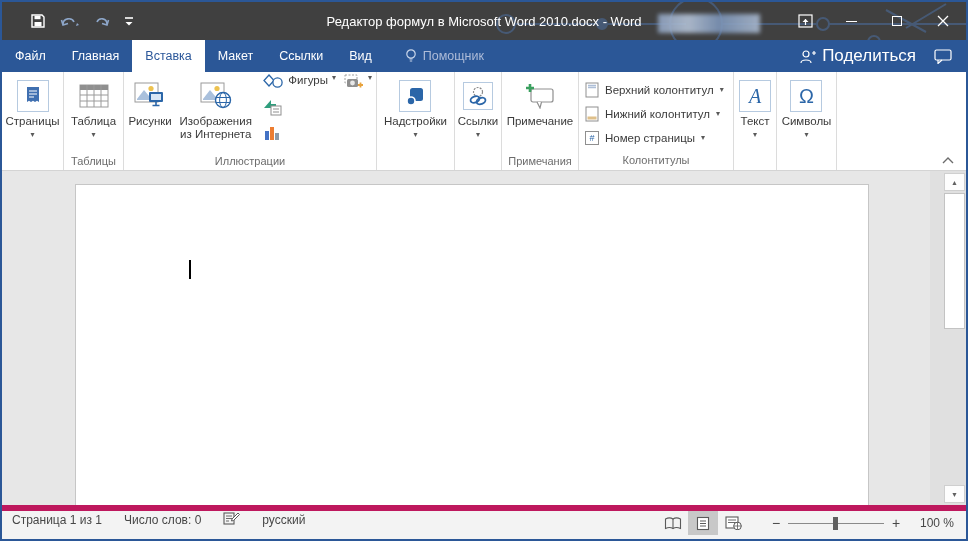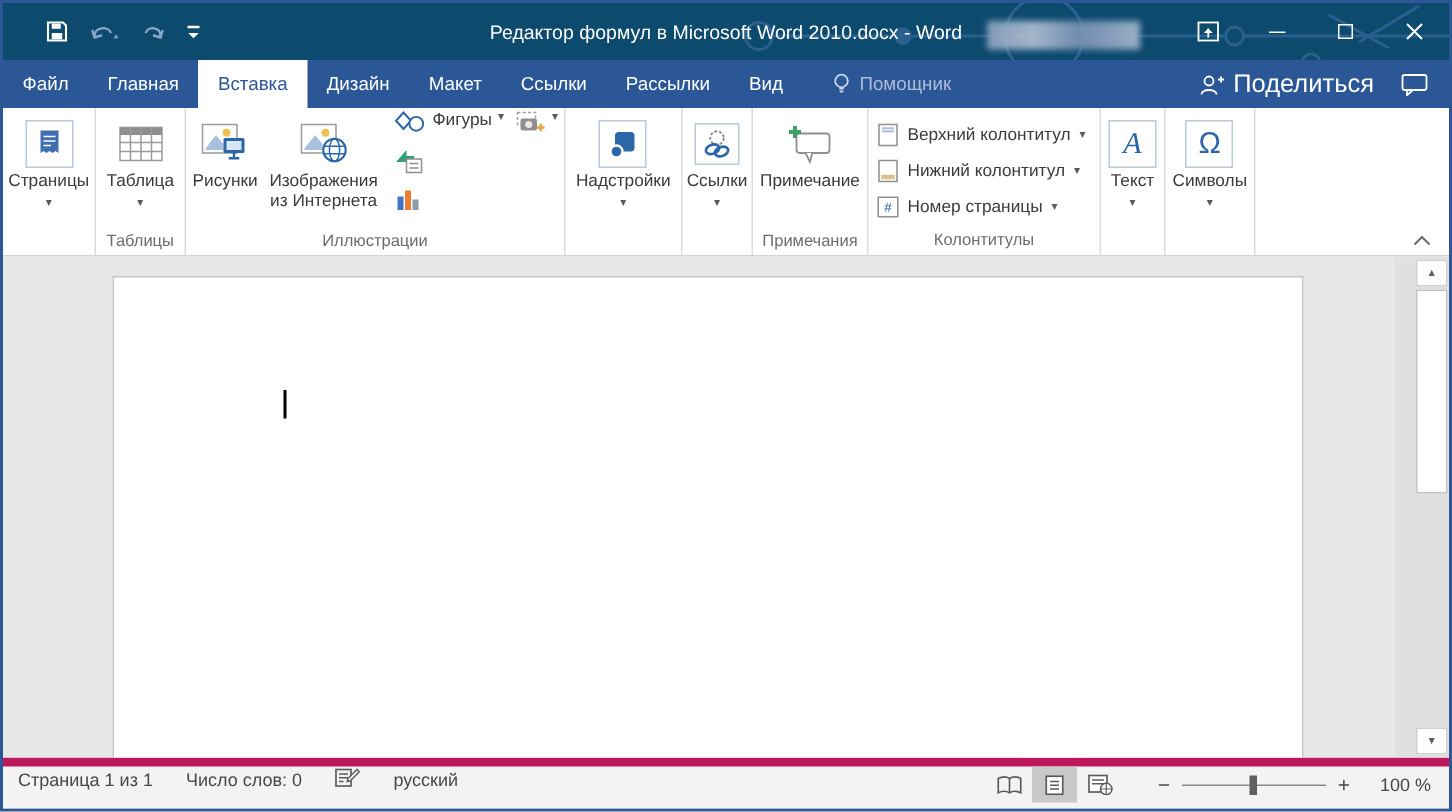--- a/index.html
+++ b/index.html
@@ -1,21 +1,21 @@
 <!DOCTYPE html>
 <html><head>
 <meta charset="utf-8">
 <style>
   * { margin:0; padding:0; box-sizing:border-box; }
   body { font-family:"Liberation Sans","DejaVu Sans",sans-serif; background:#888; }
   .window { width:968px; height:541px; border:2px solid #2b5797; background:#fff;
             display:flex; flex-direction:column; position:relative; overflow:hidden; }
 
   
-  .titlebar { height:38px; background:#0c4a6e; display:flex; align-items:center;
+  .titlebar { height:38px; background:#404040; display:flex; align-items:center;
               position:relative; flex-shrink:0; }
   .deco { position:absolute; right:0; top:0; width:520px; height:70px; opacity:.45;
           pointer-events:none; z-index:0; }
   .qat { display:flex; align-items:center; gap:14px; padding-left:28px; z-index:1; }
   .qat-btn { display:flex; align-items:center; cursor:default; }
   .title-text { position:absolute; left:0; right:0; text-align:center; color:#fff;
                 font-size:13px; z-index:1; pointer-events:none; }
   .redacted { position:absolute; left:656px; top:12px; width:102px; height:19px; z-index:2;
               background:linear-gradient(90deg,#8fa3c0,#b4c2d6 30%,#7b93b6 60%,#a9b9cf);
               filter:blur(2px); opacity:.9; }
@@ -167,24 +167,22 @@
           <path d="M1 1 L11 11 M11 1 L1 11" stroke="#fff" stroke-width="1.3"></path>
         </svg>
       </div>
     </div>
   </div>
 
   <div class="tabrow">
     <div class="tab">Файл</div>
     <div class="tab">Главная</div>
     <div class="tab active">Вставка</div>
-    <div class="tab">Дизайн</div>
     <div class="tab">Макет</div>
     <div class="tab">Ссылки</div>
-    <div class="tab">Рассылки</div>
     <div class="tab">Вид</div>
 
     <div class="assist">
       <svg width="12" height="16" viewBox="0 0 12 16">
         <circle cx="6" cy="6" r="4.2" fill="none" stroke="#c9d6ea" stroke-width="1.2"></circle>
         <path d="M4.5 11 H7.5 M4.8 13 H7.2" stroke="#c9d6ea" stroke-width="1.2"></path>
       </svg>
       <span>Помощник</span>
     </div>
 

